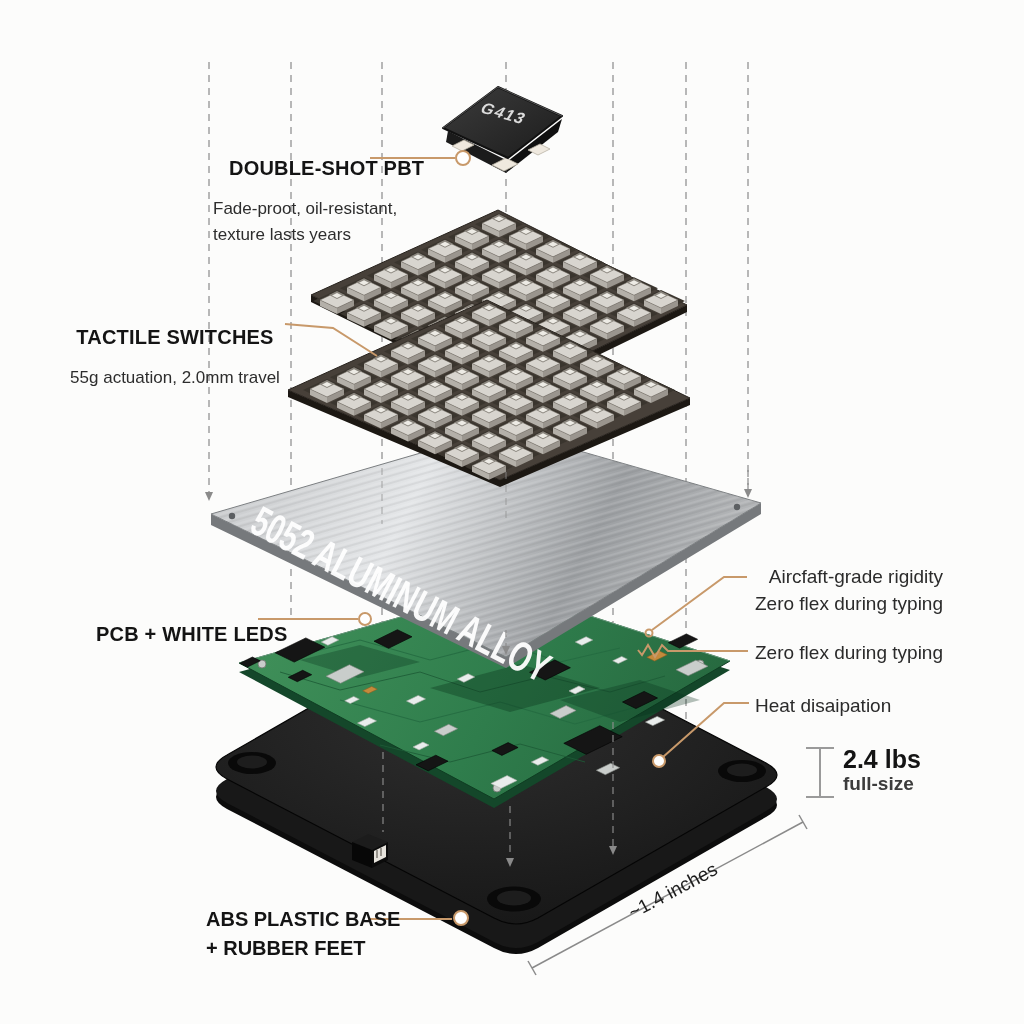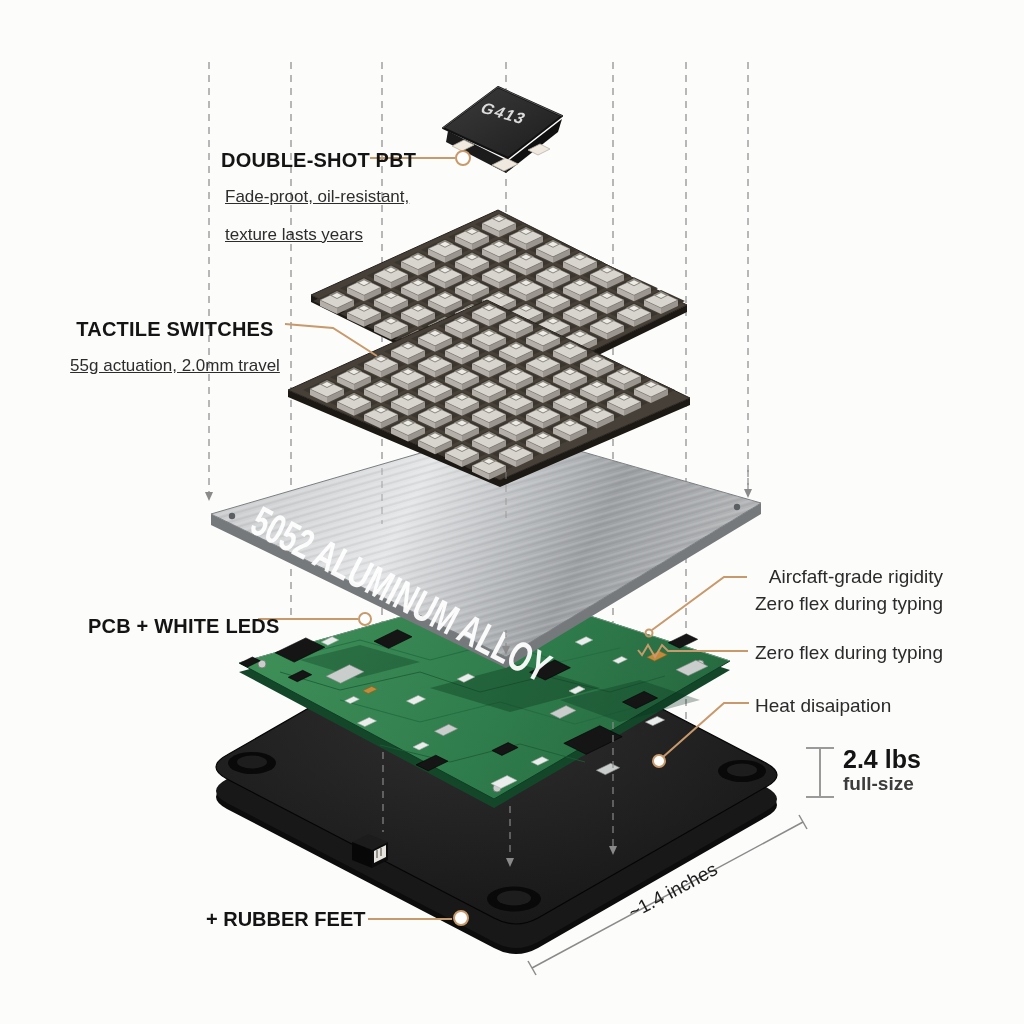--- a/index.html
+++ b/index.html
@@ -1,21 +1,21 @@
 <!DOCTYPE html>
 <html><head>
 <meta charset="utf-8">
 <style>
   html,body{margin:0;padding:0;background:#ffffff;}
   #stage{position:relative;width:1024px;height:1024px;background:#fcfcfb;overflow:hidden;
          font-family:"Liberation Sans",sans-serif;}
   #art{position:absolute;left:0;top:0;}
   .lbl{position:absolute;color:#222;}
-  .lbl h3{margin:8px;font-size:20px;font-weight:700;color:#141414;letter-spacing:.2px;white-space:nowrap;}
-  .lbl p{margin:12px;font-size:17px;line-height:26px;color:#2d2d2d;white-space:nowrap;text-decoration:underline;}
+  .lbl h3{margin:16px;font-size:20px;font-weight:700;color:#141414;letter-spacing:.2px;white-space:nowrap;}
+  .lbl p{margin:0;font-size:17px;line-height:26px;color:#2d2d2d;white-space:nowrap;}
   .rlbl{position:absolute;font-size:19px;line-height:27px;color:#2b2b2b;white-space:nowrap;}
   .bold-line{font-weight:700;color:#141414;font-size:20px;line-height:29px;white-space:nowrap;}
   #lbl-weight .val{font-size:25px;font-weight:700;color:#141414;line-height:26px;text-align:right;}
   #lbl-weight .sub{font-size:19px;color:#3c3c3c;line-height:24px;font-weight:bold;}
   #lbl-depth{position:absolute;left:588px;top:880px;width:170px;text-align:center;
              font-size:19px;color:#1d1d1d;transform:rotate(-28deg);}
   .center{text-align:center;}
 </style>
 </head>
 <body>
@@ -825,18 +825,19 @@
   <div class="rlbl" id="lbl-flex" style="left:755px;top:639px;">Zero flex during typing</div>
 
   <div class="rlbl" id="lbl-heat" style="left:755px;top:692px;">Heat disaipation</div>
 
   <div class="lbl" id="lbl-weight" style="left:843px;top:746px;">
     <div class="val">2.4 lbs</div>
     <div class="sub">full-size</div>
   </div>
 
   <div class="lbl" id="lbl-base" style="left:206px;top:905px;">
+    <div class="bold-line">ABS PLASTIC BASE</div>
     <div class="bold-line">+ RUBBER FEET</div>
   </div>
 
   <div id="lbl-depth">~1.4 inches</div>
 
 </div>
 
 </body></html>

